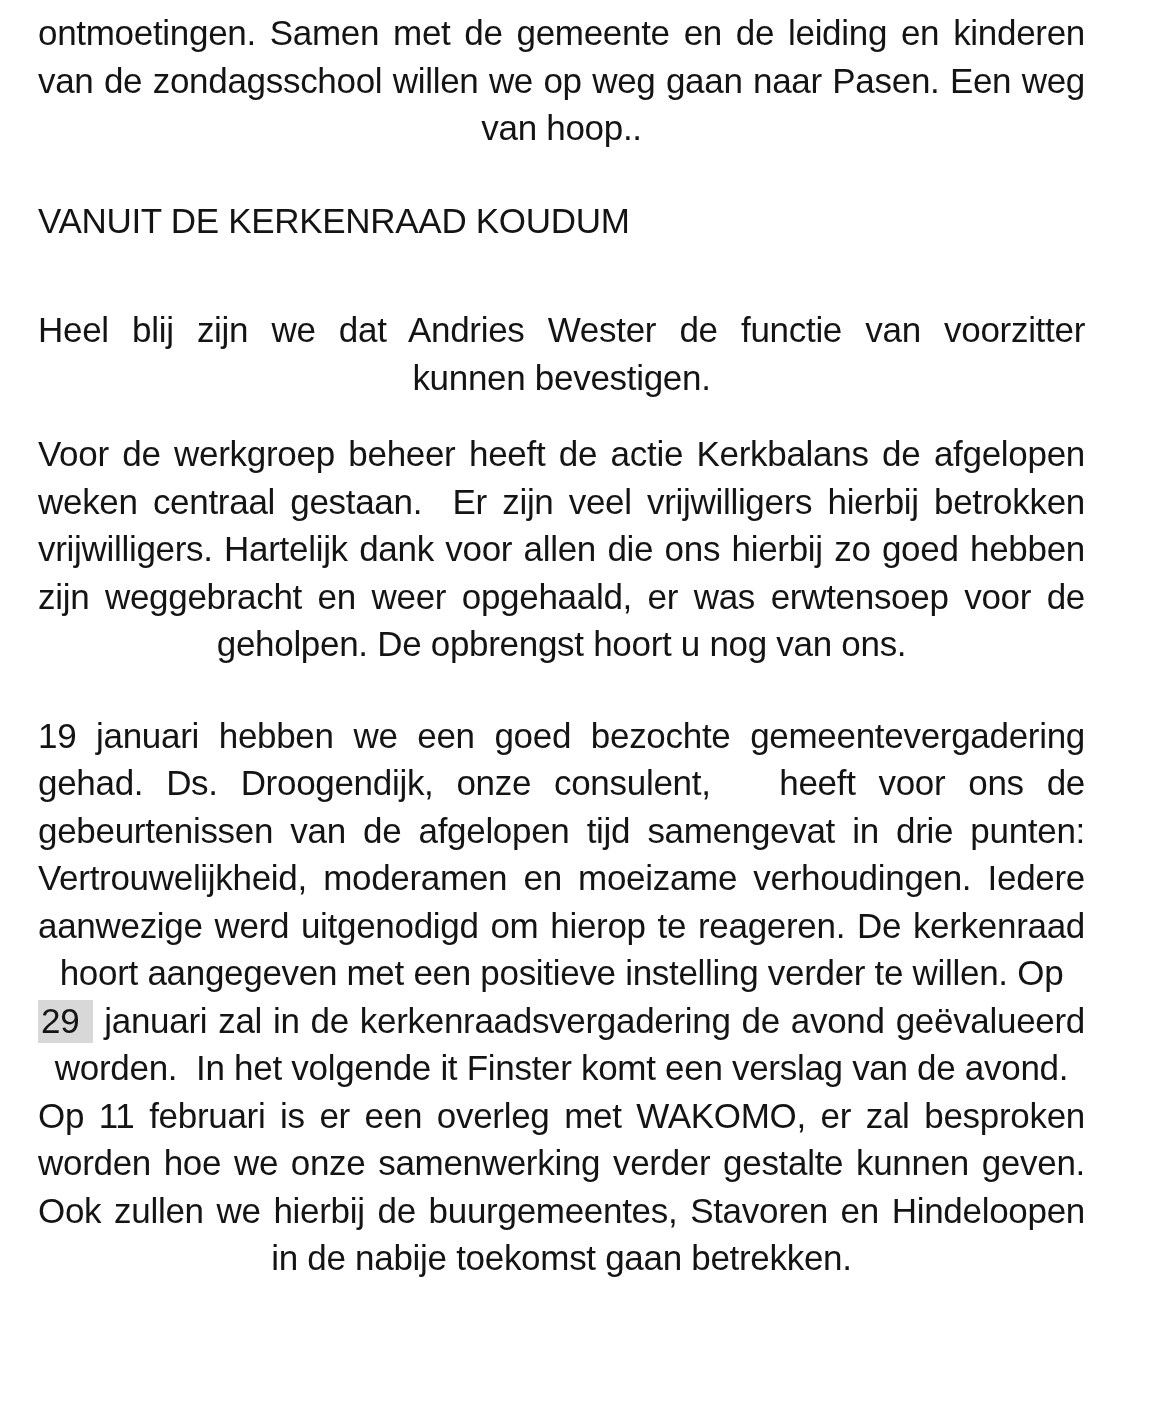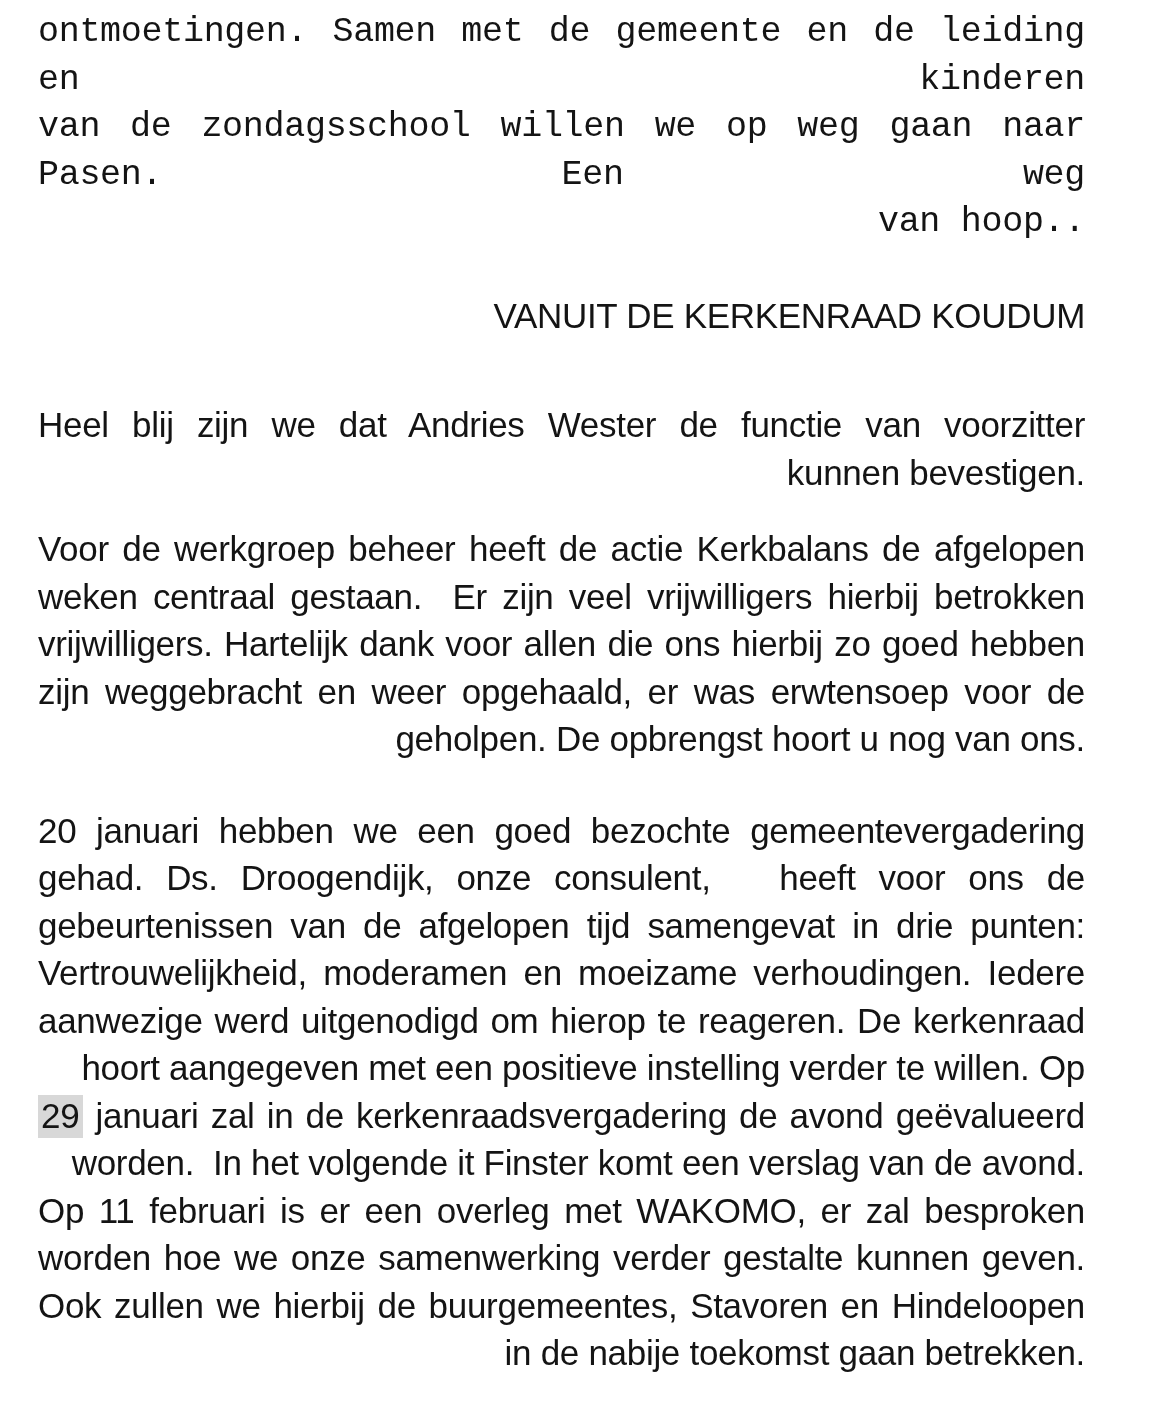--- a/index.html
+++ b/index.html
@@ -17,40 +17,40 @@
     width: 1162px;
     height: 1424px;
     padding: 0 77px 0 38px;
     font-family: "Liberation Sans", "DejaVu Sans", sans-serif;
     font-size: 35px;
     line-height: 47.5px;
     letter-spacing: -0.3px;
     color: #141414;
   }
   .block { margin: 0; }
-  .b0 { margin-top: 9px; font-family: Liberation Mono, monospace; }
+  .b0 { margin-top: 9px; }
   .b1 { margin-top: 45px; }
   .b2 { margin-top: 62px; }
   .b3 { margin-top: 29px; }
   .b4 { margin-top: 44px; }
   .line {
     min-height: 47.5px;
-    text-align: right;
+    text-align: center;
   }
   .line.j {
     text-align: justify;
     text-align-last: justify;
   }
   .heading .line {
-    text-align: right;
+    text-align: left;
     text-align-last: auto;
   }
   .hl {
     background: #d8d8d8;
-    padding: 1px 4px 3px 3px;
+    padding: 1px 14px 3px 3px;
   }
 </style>
 </head>
 <body style="background: rgb(255, 255, 255);">
 
 <div class="doc" id="doc-root" style="color: rgb(20, 20, 20);">
     <div class="block b0">
       <div class="line j"><span>ontmoetingen. Samen met de gemeente en de leiding en kinderen</span></div>
       <div class="line j"><span>van de zondagsschool willen we op weg gaan naar Pasen. Een weg</span></div>
       <div class="line"><span>van hoop..</span></div>
@@ -63,21 +63,21 @@
       <div class="line"><span>kunnen bevestigen.</span></div>
     </div>
     <div class="block b3">
       <div class="line j"><span>Voor de werkgroep beheer heeft de actie Kerkbalans de afgelopen</span></div>
       <div class="line j"><span>weken centraal gestaan.&nbsp; Er zijn veel vrijwilligers hierbij betrokken</span></div>
       <div class="line j"><span>vrijwilligers. Hartelijk dank voor allen die ons hierbij zo goed hebben</span></div>
       <div class="line j"><span>zijn weggebracht en weer opgehaald, er was erwtensoep voor de</span></div>
       <div class="line"><span>geholpen. De opbrengst hoort u nog van ons.</span></div>
     </div>
     <div class="block b4">
-      <div class="line j"><span>20 januari hebben we een goed bezochte gemeentevergadering</span></div>
+      <div class="line j"><span>19 januari hebben we een goed bezochte gemeentevergadering</span></div>
       <div class="line j"><span>gehad. Ds. Droogendijk, onze consulent,&nbsp;&nbsp; heeft voor ons de</span></div>
       <div class="line j"><span>gebeurtenissen van de afgelopen tijd samengevat in drie punten:</span></div>
       <div class="line j"><span>Vertrouwelijkheid, moderamen en moeizame verhoudingen. Iedere</span></div>
       <div class="line j"><span>aanwezige werd uitgenodigd om hierop te reageren. De kerkenraad</span></div>
       <div class="line"><span>hoort aangegeven met een positieve instelling verder te willen. Op</span></div>
       <div class="line j"><span class="hl" style="background: rgb(216, 216, 216);">29</span><span> januari zal in de kerkenraadsvergadering de avond geëvalueerd</span></div>
       <div class="line"><span>worden.&nbsp; In het volgende it Finster komt een verslag van de avond.</span></div>
       <div class="line j"><span>Op 11 februari is er een overleg met WAKOMO, er zal besproken</span></div>
       <div class="line j"><span>worden hoe we onze samenwerking verder gestalte kunnen geven.</span></div>
       <div class="line j"><span>Ook zullen we hierbij de buurgemeentes, Stavoren en Hindeloopen</span></div>

